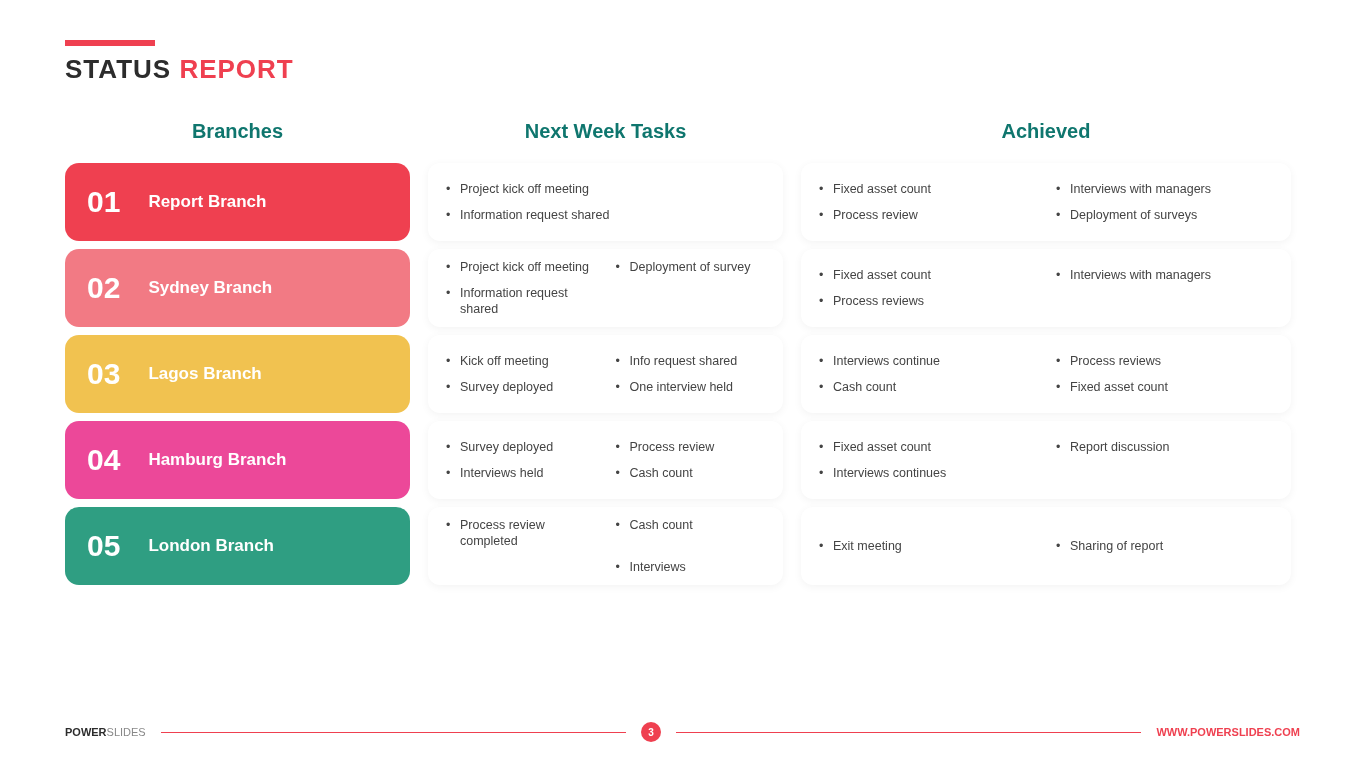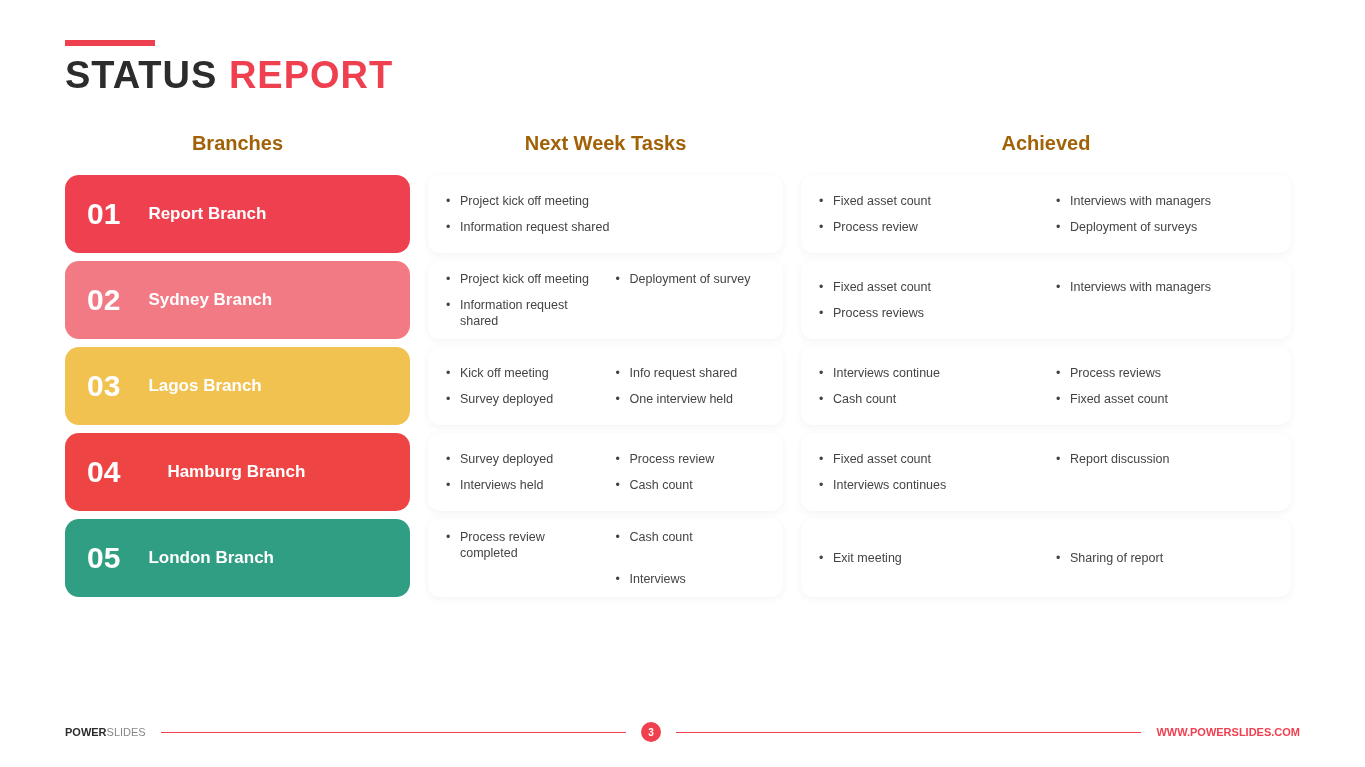--- a/index.html
+++ b/index.html
@@ -11,38 +11,38 @@
   position: relative;
   padding: 40px 65px 50px 65px;
 }
 .accent-bar {
   width: 90px;
   height: 6px;
   background: #ef4050;
   margin-bottom: 8px;
 }
 .title {
-  font-size: 38px;
+  font-size: 26px;
   font-weight: 800;
   letter-spacing: 1px;
   color: #2c2c2c;
   margin-bottom: 35px;
 }
 .title .t2 { color: #ef4050; }
 
 .grid {
   display: grid;
   grid-template-columns: 345px 355px 490px;
   column-gap: 18px;
   row-gap: 8px;
 }
 .col-header {
   font-size: 20px;
   font-weight: 700;
-  color: #a16207;
+  color: #0f766e;
   text-align: center;
   padding-bottom: 12px;
 }
 
 .branch-card {
   height: 78px;
   border-radius: 14px;
   color: #fff;
   display: flex;
   align-items: center;
@@ -179,21 +179,21 @@
       </div>
     </div>
     <div class="white-card row3">
       <div class="bullets">
         <div>Interviews continue</div>
         <div>Process reviews</div>
         <div>Cash count</div>
         <div>Fixed asset count</div>
       </div>
     </div>
-    <div class="branch-card row4" style="background: #ef4444; gap: 19px;">
+    <div class="branch-card row4" style="background: #ec4899;">
       <span class="branch-num">04</span>
       <span class="branch-name">Hamburg Branch</span>
     </div>
     <div class="white-card row4">
       <div class="bullets">
         <div>Survey deployed</div>
         <div>Process review</div>
         <div>Interviews held</div>
         <div>Cash count</div>
       </div>

